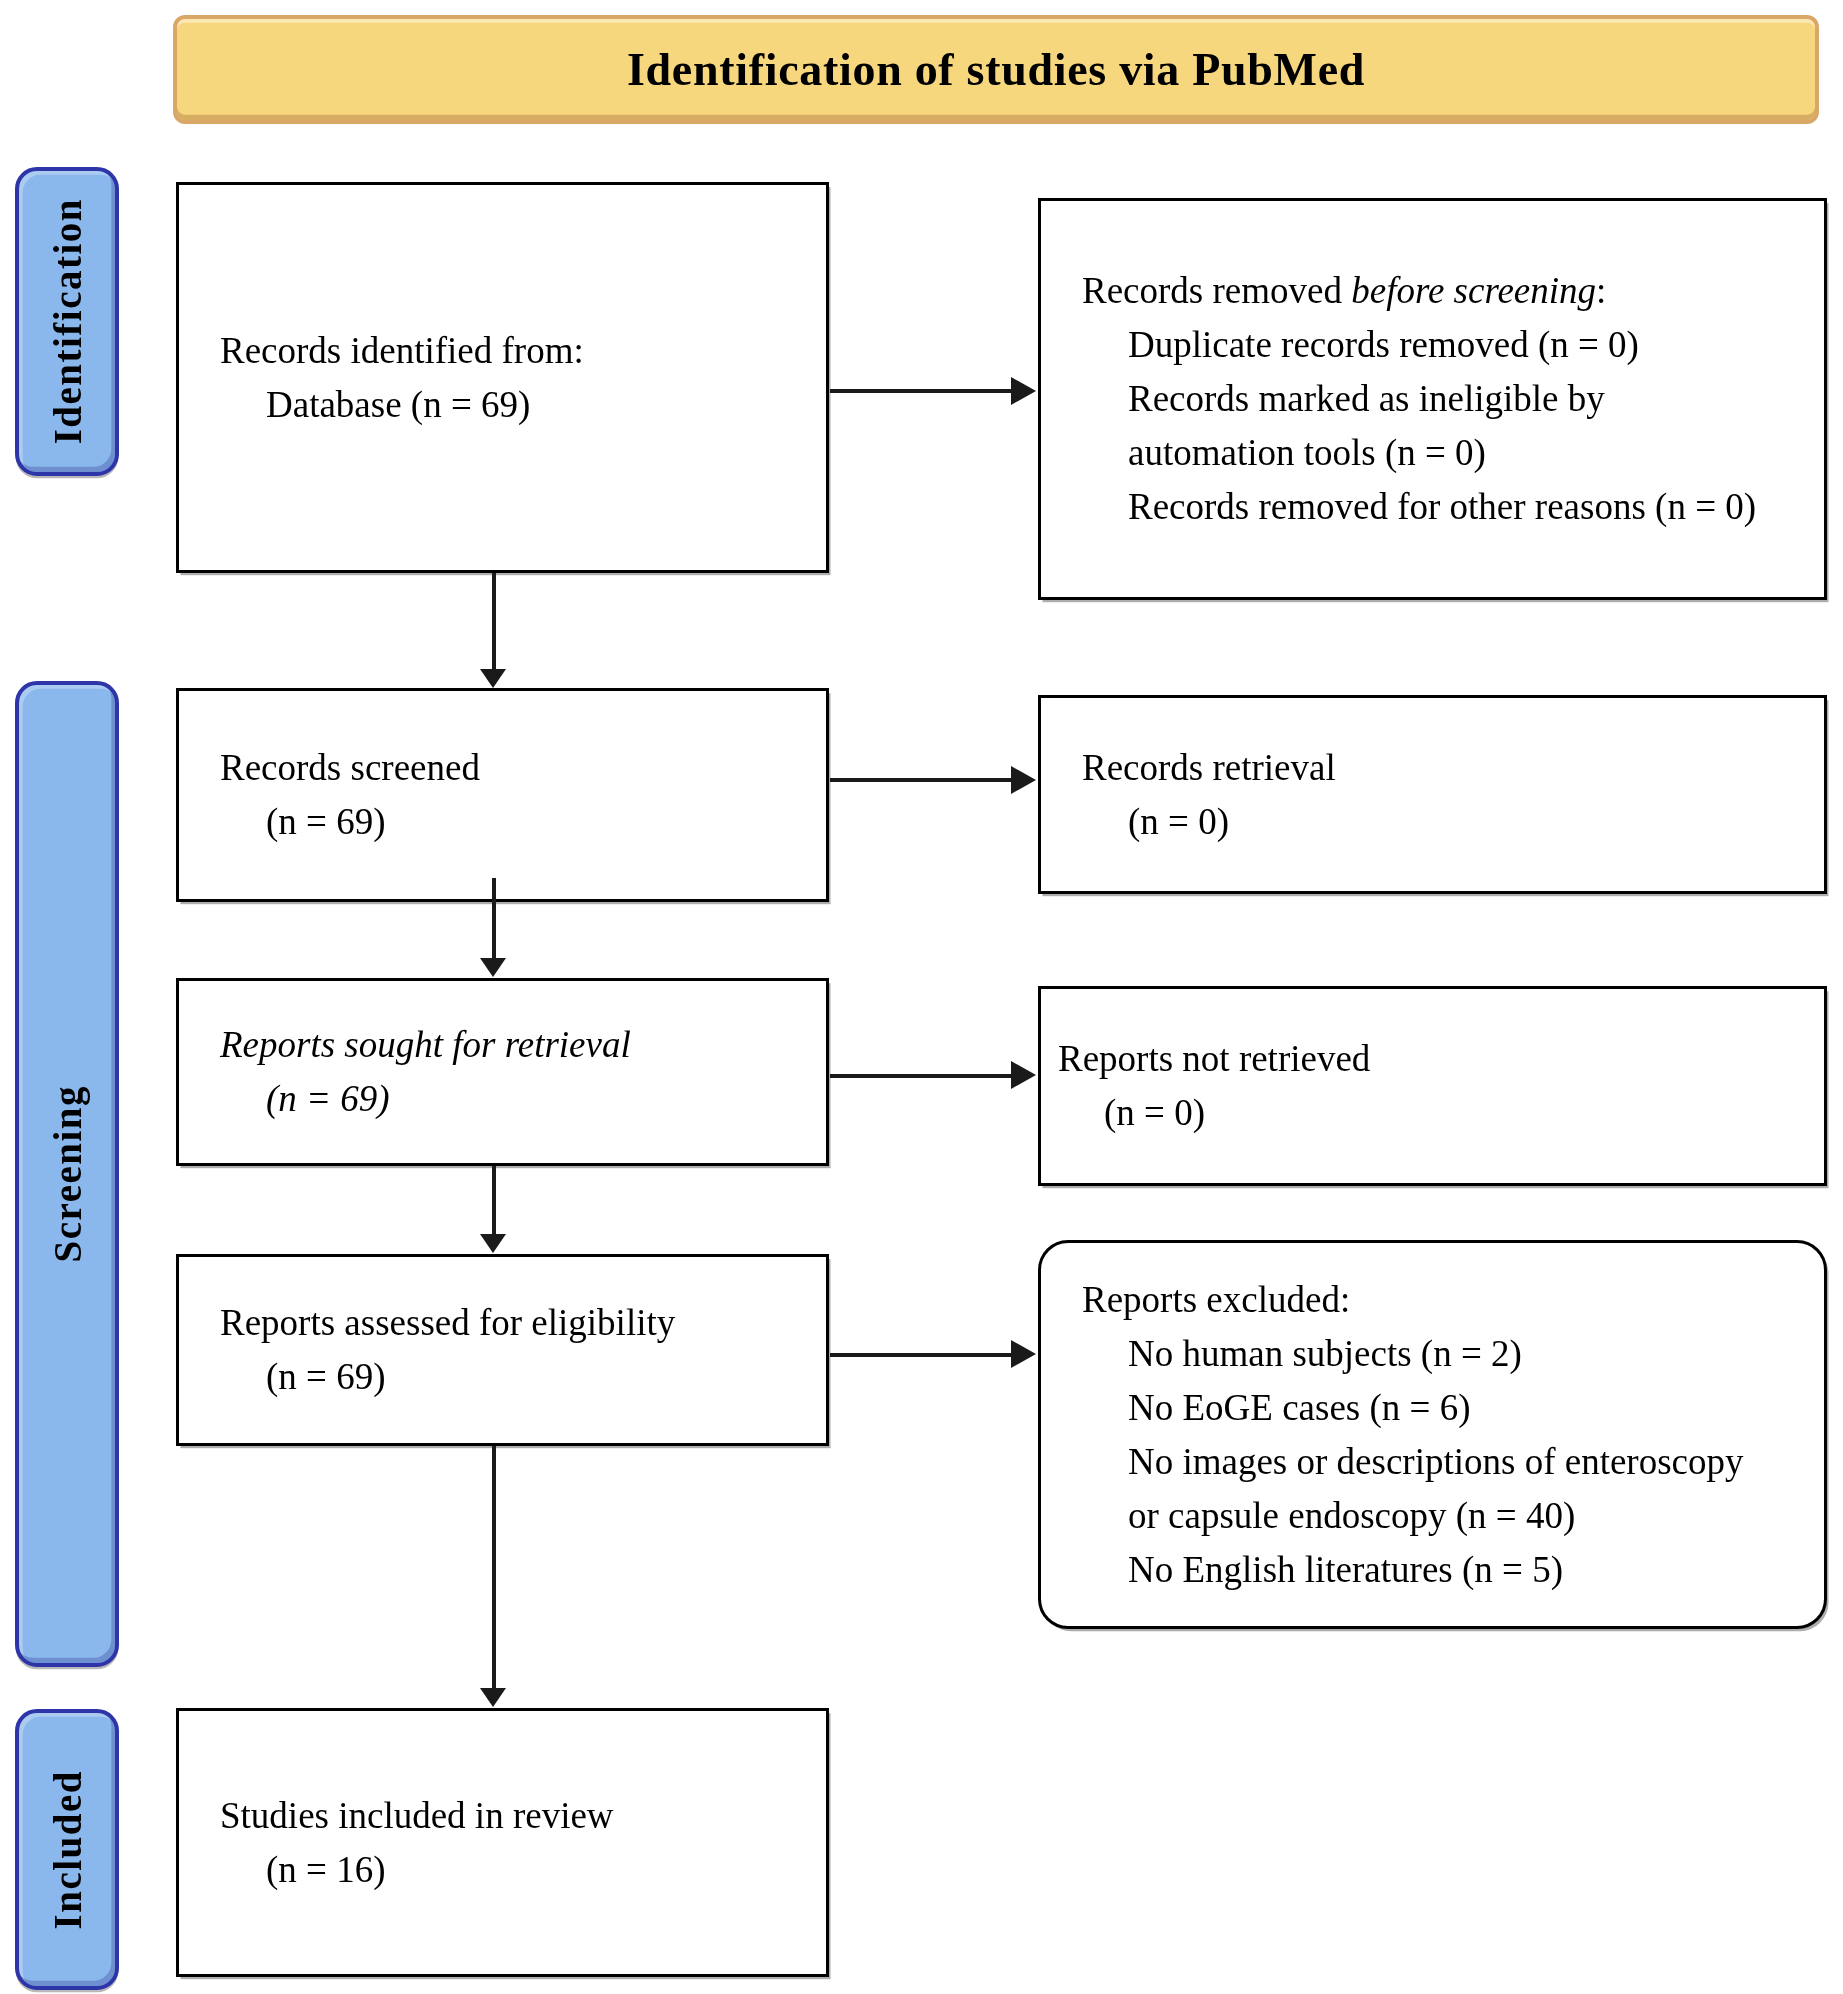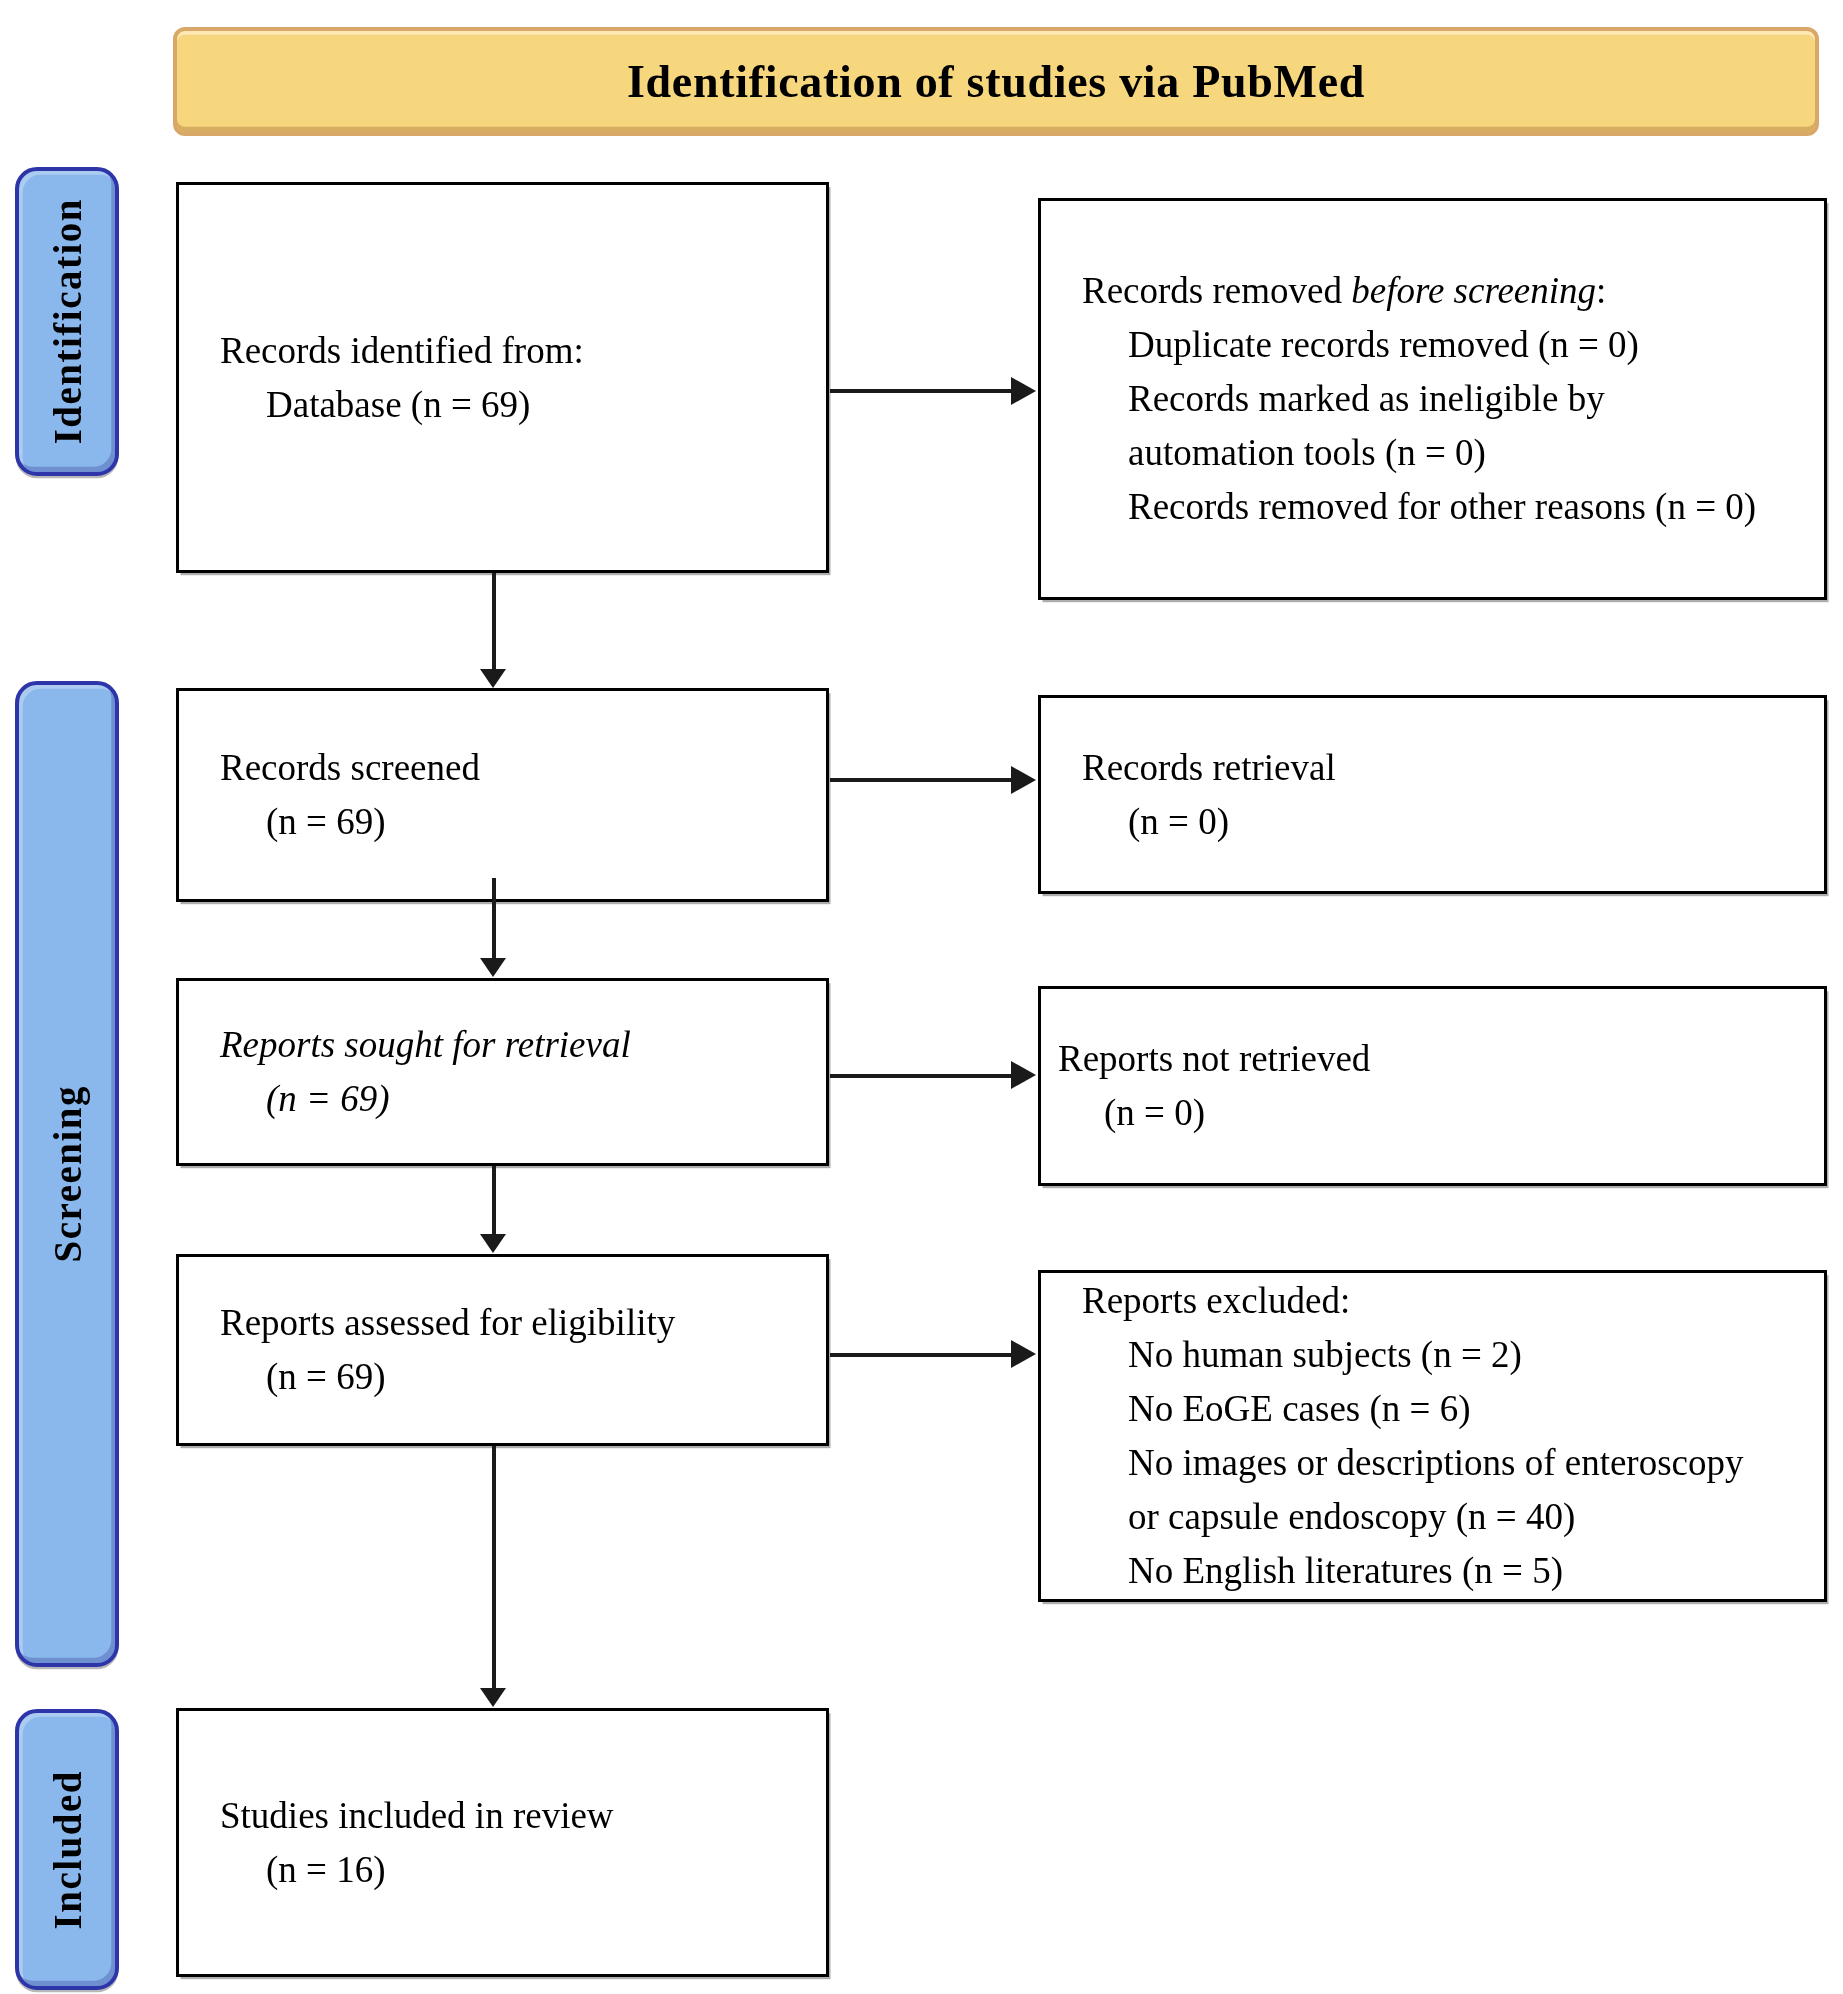--- a/index.html
+++ b/index.html
@@ -16,21 +16,20 @@
     font-family:"Liberation Serif","DejaVu Serif",serif;color:#000;
   }
   .banner{
     position:absolute;left:173px;top:15px;width:1646px;height:109px;
     background:var(--banner-fill);
     border:4.5px solid var(--banner-border);
     border-radius:12px;
     box-shadow:inset 0 -5.2px 0 rgba(189,138,74,0.55), inset 0 3.7px 0 rgba(255,244,214,0.6);
     display:flex;align-items:center;justify-content:center;
     box-sizing:border-box;
-    margin-top:12px;
   }
   .banner p{margin:0;font-size:46px;font-weight:bold;letter-spacing:0.7px;}
   .stage{
     position:absolute;left:15px;width:104px;
     background:var(--stage-fill);
     border:4.5px solid var(--stage-border);
     border-radius:22px;
     box-shadow:inset -3.7px -5.2px 0 rgba(35,42,140,0.28), inset 3.7px 3.7px 0 rgba(255,255,255,0.28), 0 3px 0 -0.7px #b8b8b8;
     display:flex;align-items:center;justify-content:center;
     box-sizing:border-box;
@@ -121,21 +120,21 @@
   <div class="box side" style="top:679px;height:199px;">
     <p>Records retrieval</p>
     <p class="ind">(n&nbsp;=&nbsp;0)</p>
   </div>
 
   <div class="box side" style="top:970px;height:200px;padding-left:17px;">
     <p>Reports not retrieved</p>
     <p class="ind">(n&nbsp;=&nbsp;0)</p>
   </div>
 
-  <div class="box side" style="top:1254px;height:332px;">
+  <div class="box side" style="top:1224px;height:389px;border-radius:30px;">
     <p>Reports excluded:</p>
     <p class="ind">No human subjects (n&nbsp;=&nbsp;2)</p>
     <p class="ind">No EoGE cases (n&nbsp;=&nbsp;6)</p>
     <p class="ind">No images or descriptions of enteroscopy or capsule endoscopy (n&nbsp;=&nbsp;40)</p>
     <p class="ind">No English literatures (n&nbsp;=&nbsp;5)</p>
   </div>
 
   <div class="vline" style="top:573px;height:98px;"></div>
   <div class="tri-down" style="top:669px;"></div>
 

